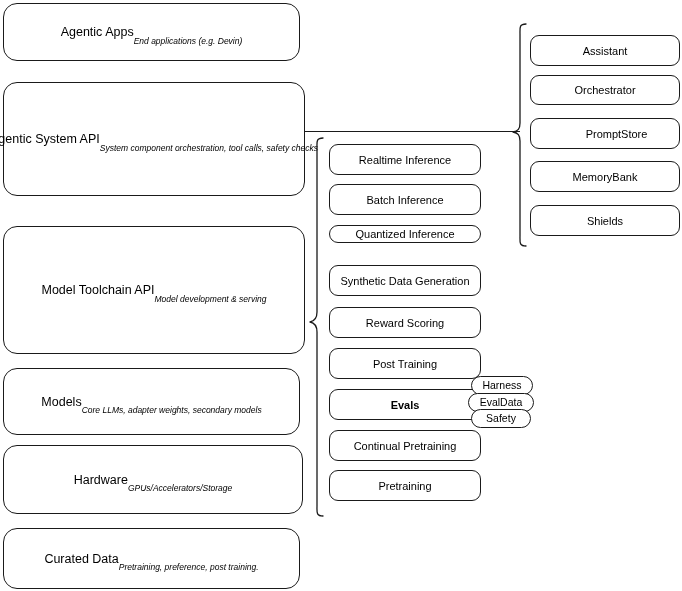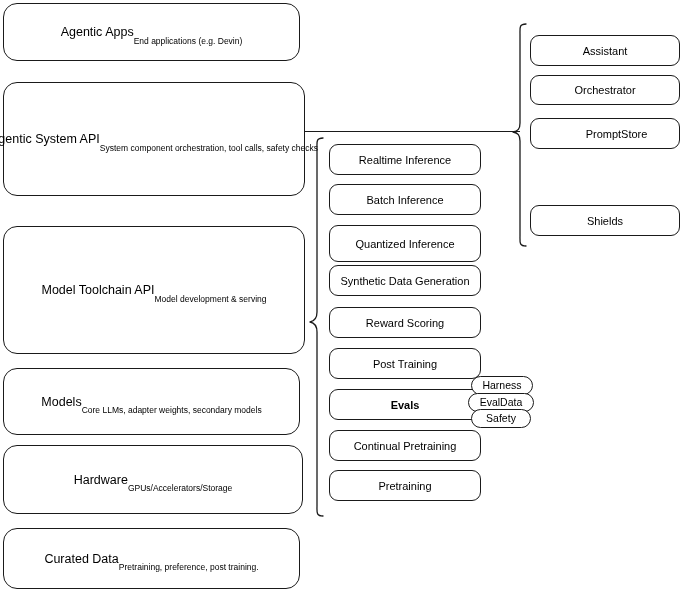--- a/index.html
+++ b/index.html
@@ -38,20 +38,21 @@
     line-height: 16px;
     color: #000;
     white-space: nowrap;
   }
   .layer-sub {
     font-size: 8.5px;
     line-height: 13px;
     color: #000;
     margin-top: 18px;
     white-space: nowrap;
+    font-style: italic;
   }
 
   
   .cap-box {
     position: absolute;
     box-sizing: border-box;
     border: 1.3px solid #1a1a1a;
     border-radius: 9px;
     background: #ffffff;
     display: flex;
@@ -155,21 +156,21 @@
              L 10 214
              C 10 220, 9 224, 16 224"></path>
   </svg>
 
   <div class="cap-box" style="left:329px; top:144px; width:152px; height:31px;">
     <span>Realtime Inference</span>
   </div>
   <div class="cap-box" style="left:329px; top:184px; width:152px; height:31px;">
     <span>Batch Inference</span>
   </div>
-  <div class="cap-box" style="left:329px; top:225px; width:152px; height:37px;text-align:right;">
+  <div class="cap-box" style="left:329px; top:225px; width:152px; height:18px;text-align:right;">
     <span>Quantized Inference</span>
   </div>
   <div class="cap-box" style="left:321px; top:265px; width:152px; height:31px;margin-left:8px;">
     <span>Synthetic Data Generation</span>
   </div>
   <div class="cap-box" style="left:329px; top:307px; width:152px; height:31px;">
     <span>Reward Scoring</span>
   </div>
   <div class="cap-box" style="left:329px; top:348px; width:152px; height:31px;">
     <span>Post Training</span>
@@ -196,17 +197,20 @@
 
   <div class="cap-box" style="left:530px; top:35px; width:150px; height:31px;">
     <span>Assistant</span>
   </div>
   <div class="cap-box" style="left:530px; top:75px; width:150px; height:30px;">
     <span>Orchestrator</span>
   </div>
   <div class="cap-box" style="left:530px; top:118px; width:150px; height:31px;padding-left:23px;">
     <span>PromptStore</span>
   </div>
+  <div class="cap-box" style="left:530px; top:161px; width:150px; height:31px;">
+    <span>MemoryBank</span>
+  </div>
   <div class="cap-box" style="left:530px; top:205px; width:150px; height:31px;">
     <span>Shields</span>
   </div>
 
 </div>
 
 </body></html>

